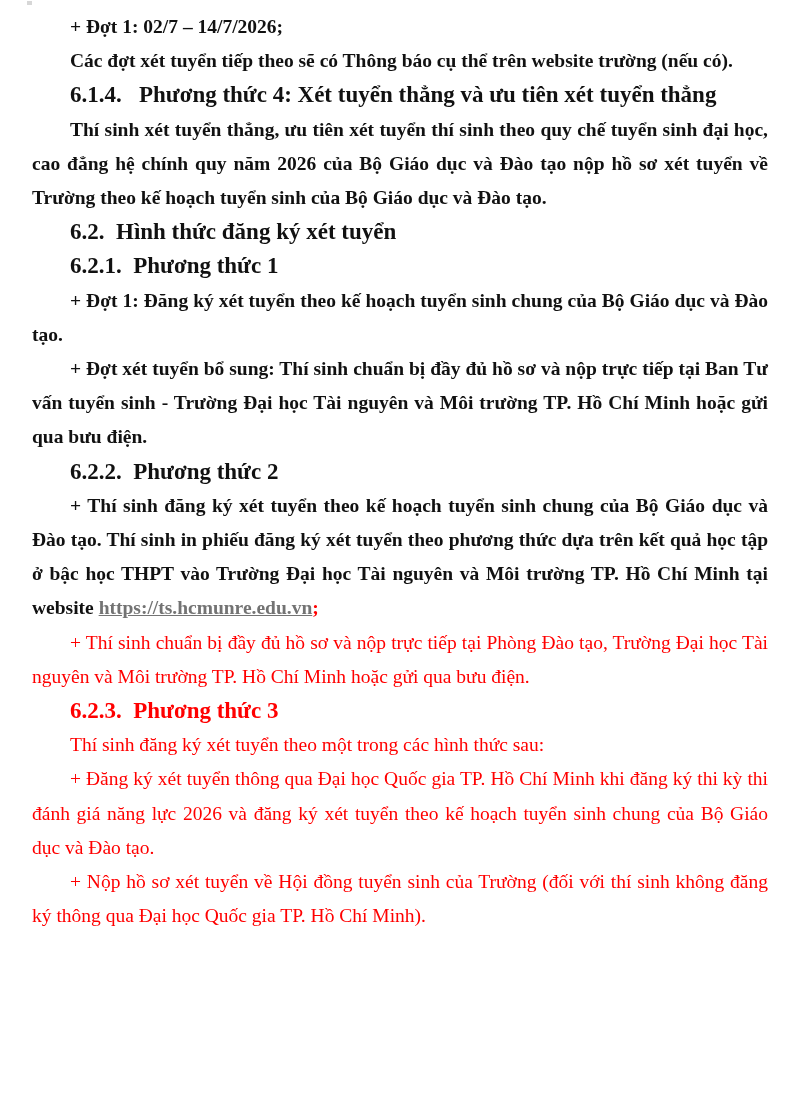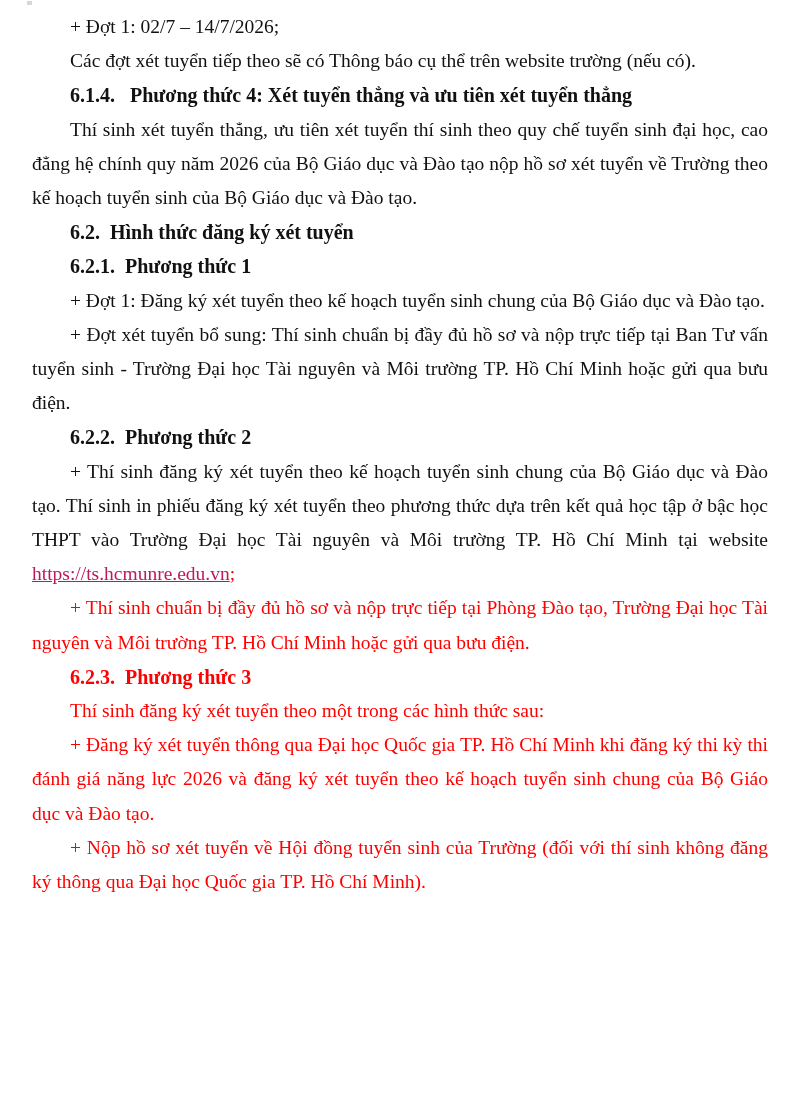--- a/index.html
+++ b/index.html
@@ -41,31 +41,31 @@
     margin: 0;
     text-align: justify;
     text-justify: inter-word;
     text-indent: 38px;
     -webkit-hyphens: none;
     hyphens: none;
   }
   p.last-line-left { text-align: left; }
   h3, h4 {
     margin: 0;
-    font-size: 20px;
+    font-size: 23px;
     line-height: 34.2px;
     font-weight: bold;
     text-indent: 38px;
     text-align: left;
   }
   .heading-num-gap { letter-spacing: 0; }
   .red { color: #ff0000; }
-  .black { color: #111111; }
+  .black { color: #111111; font-weight: bold; }
   .link {
-    color: #be185d;
+    color: #737373;
     text-decoration: underline;
   }
   
 </style>
 </head>
 <body>
 
 <div class="page">
 
   <div class="scan-speck"></div>

